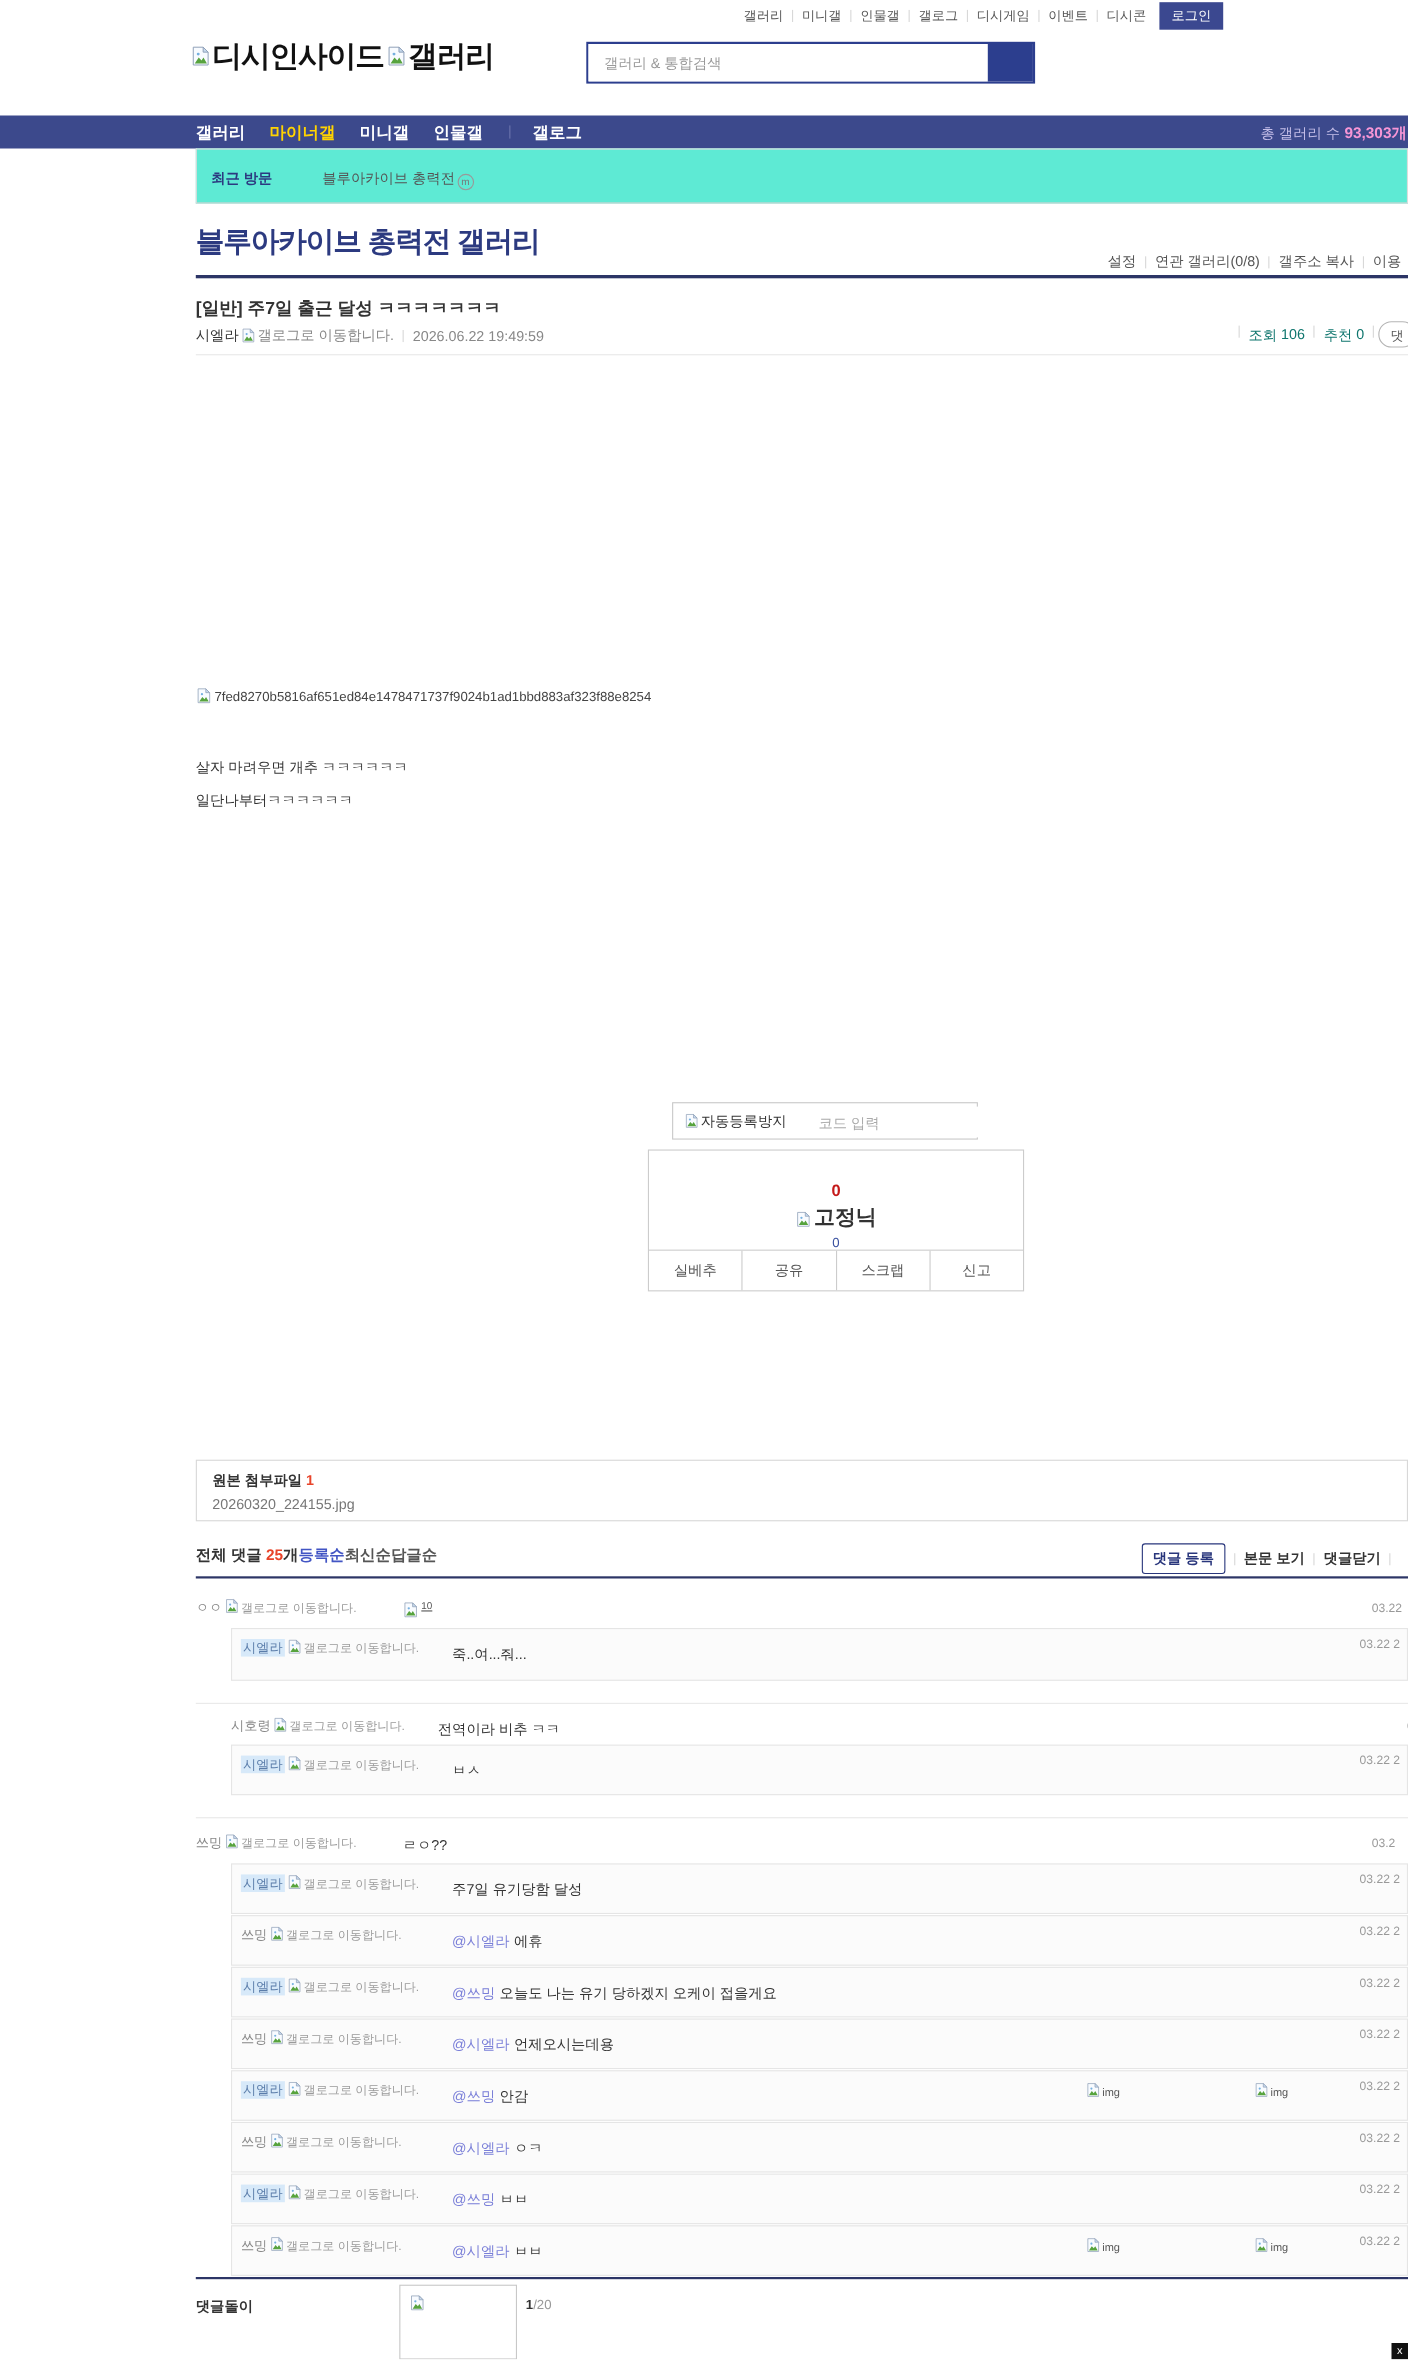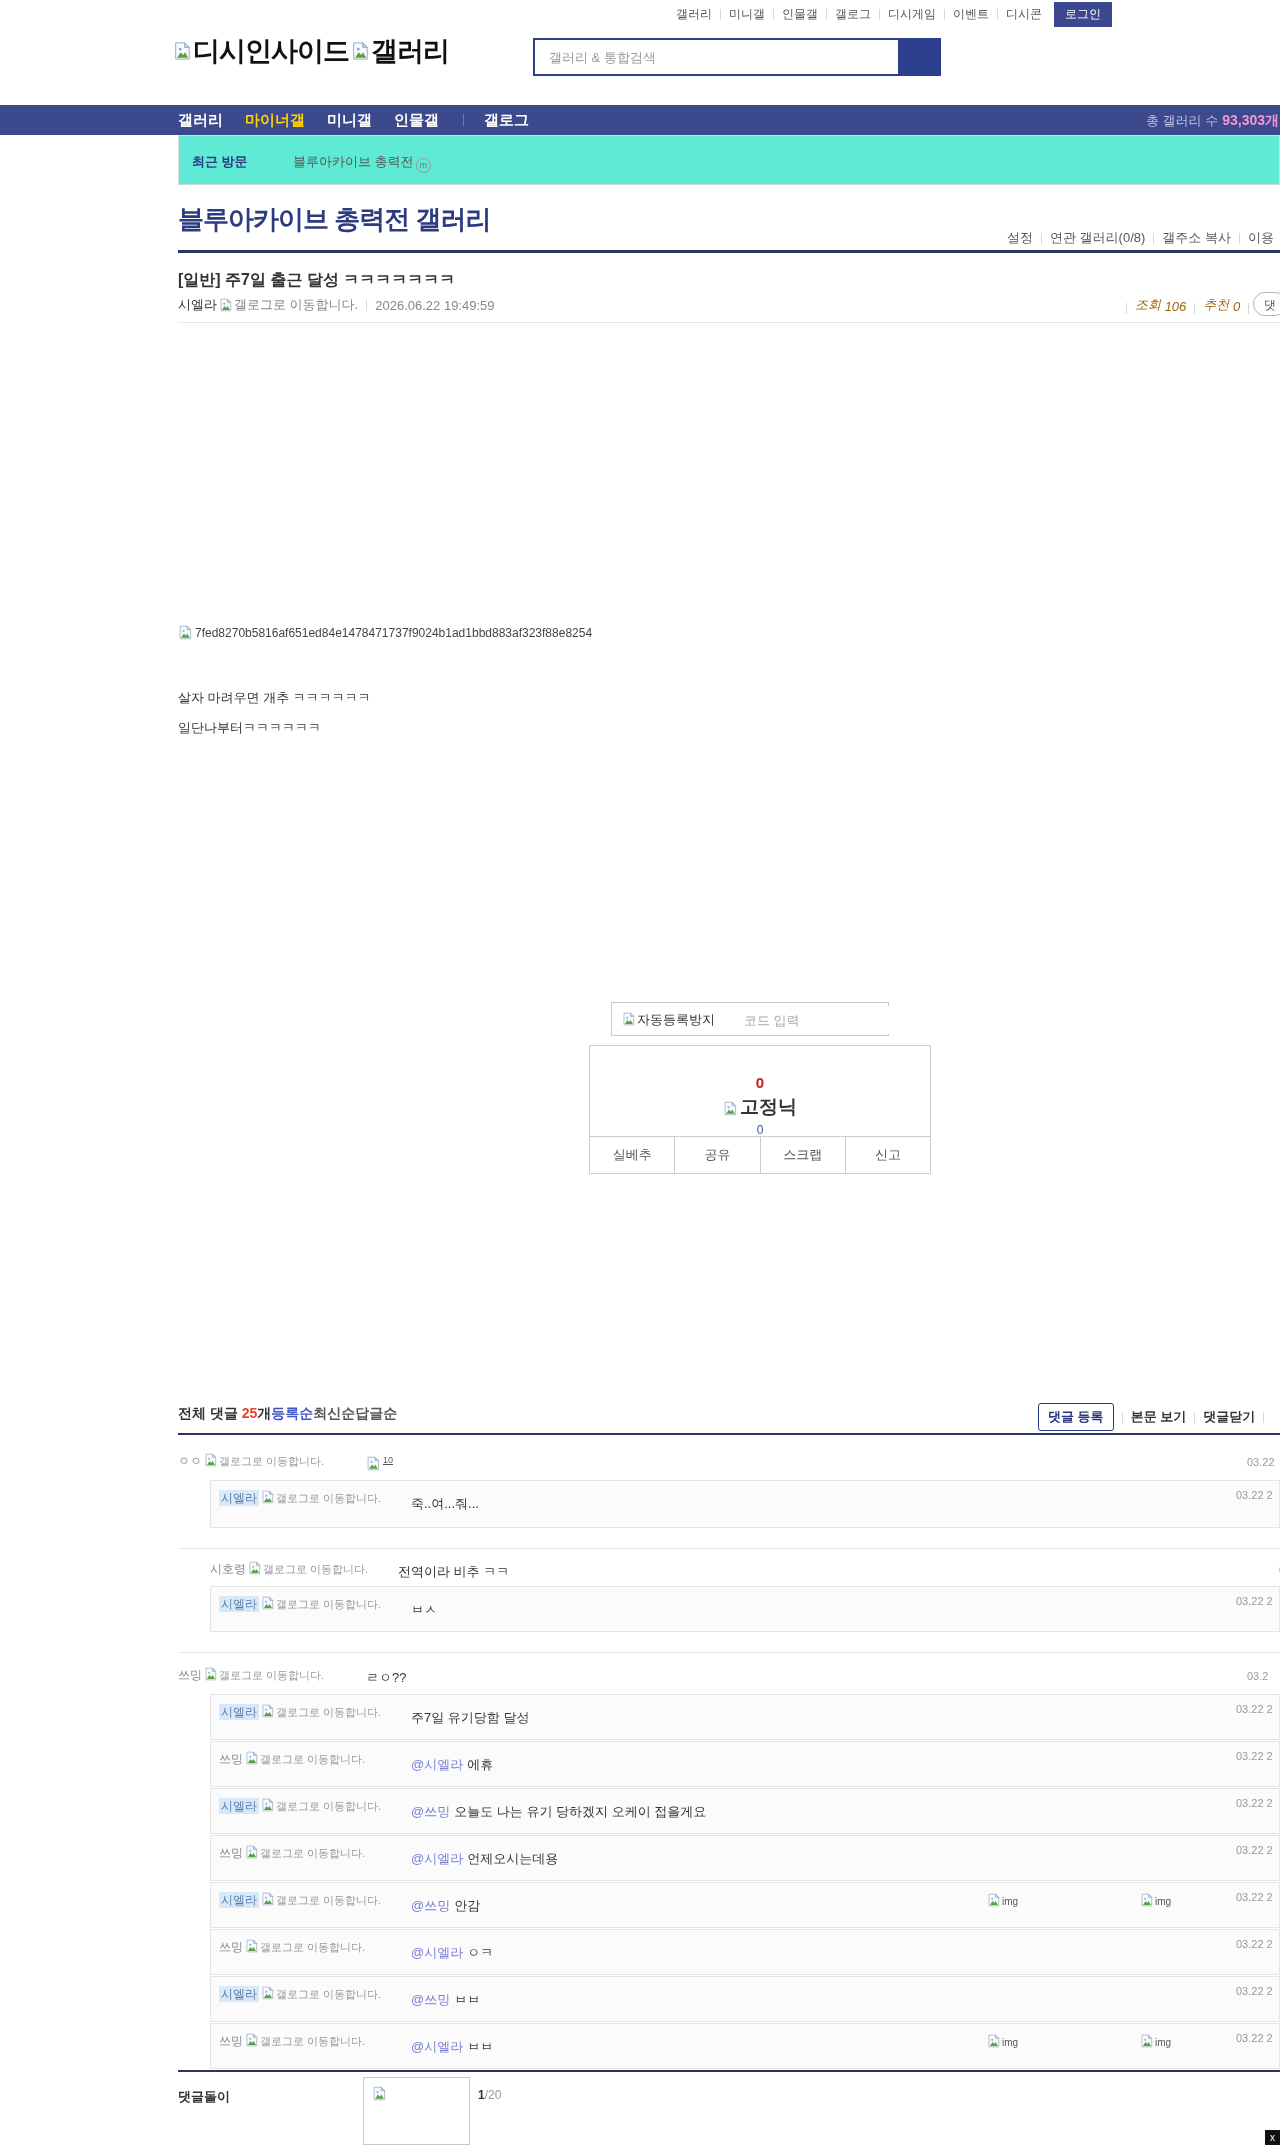--- a/index.html
+++ b/index.html
@@ -38,21 +38,21 @@
   
   #gal-title{left:178px;top:202px;font-size:26px;font-weight:bold;color:#2c3a80;letter-spacing:-1px;cursor:pointer;}
   #gal-links{left:1007px;top:229px;font-size:13px;color:#555;white-space:nowrap;display:flex;align-items:center;}
   .gal-link{cursor:pointer;}
   .navy-line{background:#2c3566;}
   
   #post-title{left:178px;top:270px;font-size:16px;font-weight:bold;color:#333;}
   #writer-row{left:178px;top:296px;display:flex;align-items:center;font-size:13px;color:#333;}
   .gallog{color:#888;cursor:pointer;}
   .dim{color:#888;}
-  #post-stats{left:1118px;top:296px;display:flex;align-items:flex-end;font-size:13px;color:#a16207;white-space:nowrap;font-style:italic;}
+  #post-stats{left:1118px;top:296px;display:flex;align-items:flex-start;font-size:13px;color:#0f766e;white-space:nowrap;}
   #cmt-pill{left:1253px;top:292px;height:14px;border:1px solid #b5b5b5;border-radius:13px;padding:4px 10px;font-size:12px;color:#555;white-space:nowrap;cursor:pointer;}
   .hline{height:1px;background:#e8e8e8;}
   
   #alt-line{left:178px;top:625px;display:flex;align-items:center;font-size:12px;color:#444;}
   .body-line{left:178px;font-size:13px;color:#333;}
   
   #captcha{left:611px;top:1002px;width:278px;height:34px;border:1px solid #c8c8c8;box-sizing:border-box;}
   #captcha-label{position:absolute;left:8px;top:8px;font-size:13px;color:#333;white-space:nowrap;}
   #captcha-input{position:absolute;left:130px;top:3px;width:150px;height:26px;border:0;outline:none;font-size:13px;font-family:inherit;}
   #captcha-input::placeholder{color:#aaa;}
@@ -239,20 +239,24 @@
           </svg></span><span>고정닉</span></div>
     <div id="rec-down">0</div>
     <div id="rec-btns">
         <span class="rec-btn">실베추</span>
         <span class="rec-btn">공유</span>
         <span class="rec-btn">스크랩</span>
         <span class="rec-btn">신고</span>
       </div>
   </div>
 
+  <div id="attach" class="abs">
+    <div id="attach-title"><span>원본 첨부파일</span> <span class="red">1</span></div>
+    <div id="attach-file">20260320_224155.jpg</div>
+  </div>
 
   <div id="cmt-head" class="abs">
     <span id="cmt-total"><span>전체 댓글</span> <span class="red">25</span><span>개</span></span>
     <span id="sorts" style="display:flex;">
         <span class="sort active">등록순</span>
         <span class="sort">최신순</span>
         <span class="sort">답글순</span>
       </span>
   </div>
   <div id="cmt-head-right" class="abs">

